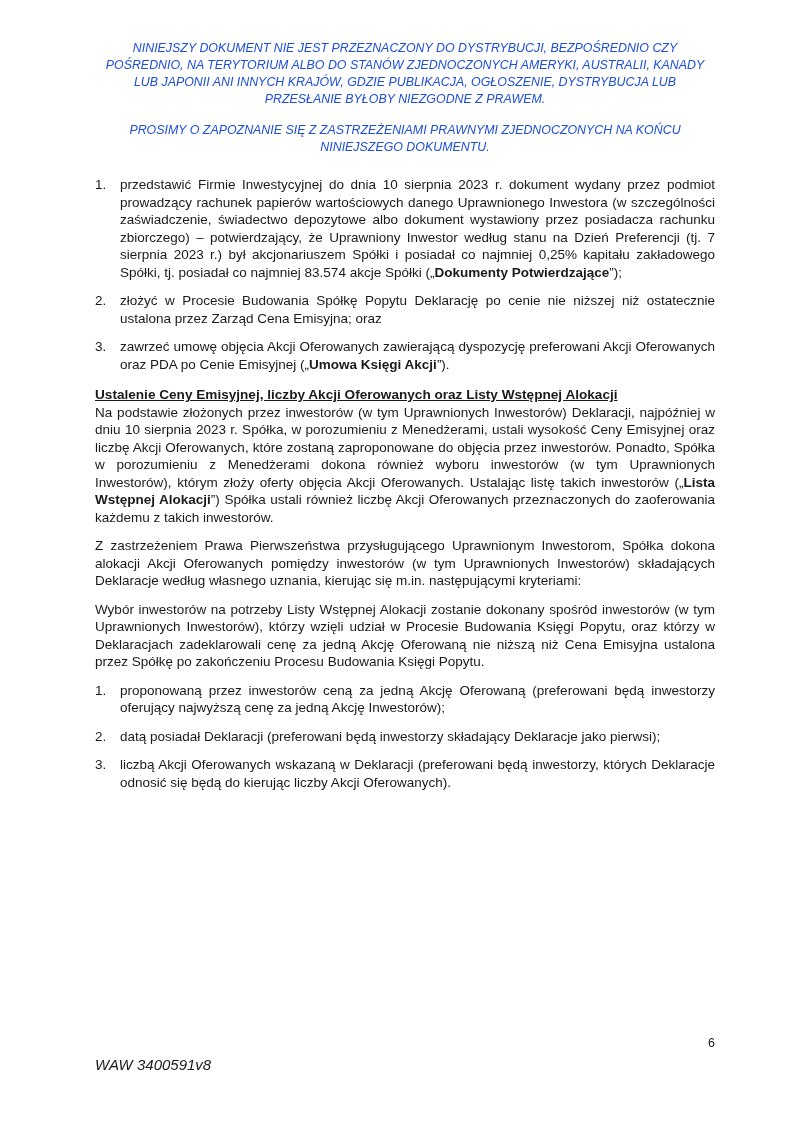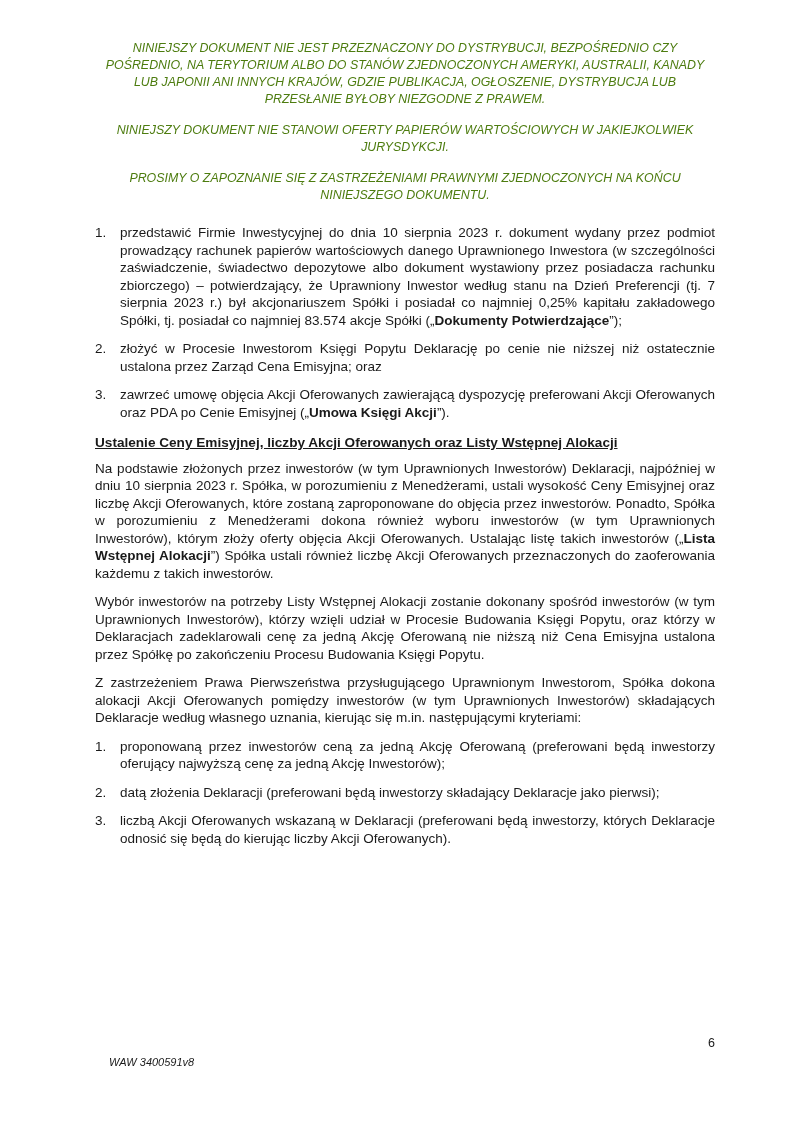--- a/index.html
+++ b/index.html
@@ -25,21 +25,21 @@
     position: absolute;
     left: 95px;
     top: 40px;
     width: 620px;
   }
   
   .notices {
     margin-bottom: 20px;
   }
   .notice {
-    color: #4d7c0f;
+    color: #1d4ed8;
     font-style: italic;
     font-weight: 500;
     text-align: center;
     font-size: 12.4px;
     line-height: 17px;
     margin: 0 0 14px 0;
   }
   
   .para {
     font-size: 13.5px;
@@ -71,86 +71,84 @@
   }
   .bold-term {
     font-weight: bold;
   }
   
   .section-heading {
     font-size: 13.6px;
     line-height: 17.5px;
     font-weight: bold;
     text-decoration: underline;
-    margin: 13px 0 8px 0;
+    margin: 13px 0 0 0;
   }
   
   .page-number {
     position: absolute;
     left: 95px;
     top: 1036px;
     width: 620px;
     text-align: right;
     font-size: 12.5px;
     color: #1a1a1a;
   }
   .doc-ref {
     position: absolute;
     left: 95px;
     top: 1056px;
-    font-size: 11px;
+    font-size: 15px;
     font-style: italic;
     color: #1a1a1a;
-    margin-left: 14px;
   }
 </style>
 </head>
 <body>
 
 <div class="page">
   <div class="content">
 
     <div class="notices">
       <p class="notice">NINIEJSZY DOKUMENT NIE JEST PRZEZNACZONY DO DYSTRYBUCJI, BEZPOŚREDNIO CZY POŚREDNIO, NA TERYTORIUM ALBO DO STANÓW ZJEDNOCZONYCH AMERYKI, AUSTRALII, KANADY LUB JAPONII ANI INNYCH KRAJÓW, GDZIE PUBLIKACJA, OGŁOSZENIE, DYSTRYBUCJA LUB PRZESŁANIE BYŁOBY NIEZGODNE Z PRAWEM.</p>
-      <p class="notice">NINIEJSZY DOKUMENT NIE STANOWI OFERTY PAPIERÓW WARTOŚCIOWYCH W JAKIEJKOLWIEK JURYSDYKCJI.</p>
       <p class="notice">PROSIMY O ZAPOZNANIE SIĘ Z ZASTRZEŻENIAMI PRAWNYMI ZJEDNOCZONYCH NA KOŃCU NINIEJSZEGO DOKUMENTU.</p>
     </div>
 
     <ol class="nlist">
       <li>
         <span class="li-num">1.</span>
         <span class="li-text"><span>przedstawić Firmie Inwestycyjnej do dnia 10 sierpnia 2023 r. dokument wydany przez podmiot prowadzący rachunek papierów wartościowych danego Uprawnionego Inwestora (w szczególności zaświadczenie, świadectwo depozytowe albo dokument wystawiony przez posiadacza rachunku zbiorczego) – potwierdzający, że Uprawniony Inwestor według stanu na Dzień Preferencji (tj. 7 sierpnia 2023 r.) był akcjonariuszem Spółki i posiadał co najmniej 0,25% kapitału zakładowego Spółki, tj. posiadał co najmniej 83.574 akcje Spółki („</span><span class="bold-term">Dokumenty Potwierdzające</span><span>”);</span></span>
       </li>
       <li>
         <span class="li-num">2.</span>
-        <span class="li-text"><span>złożyć w Procesie Inwestorom Księgi Popytu Deklarację po cenie nie niższej niż ostatecznie ustalona przez Zarząd Cena Emisyjna; oraz</span><span class="bold-term"></span><span></span></span>
+        <span class="li-text"><span>złożyć w Procesie Budowania Spółkę Popytu Deklarację po cenie nie niższej niż ostatecznie ustalona przez Zarząd Cena Emisyjna; oraz</span><span class="bold-term"></span><span></span></span>
       </li>
       <li>
         <span class="li-num">3.</span>
         <span class="li-text"><span>zawrzeć umowę objęcia Akcji Oferowanych zawierającą dyspozycję preferowani Akcji Oferowanych oraz PDA po Cenie Emisyjnej („</span><span class="bold-term">Umowa Księgi Akcji</span><span>”).</span></span>
       </li>
     </ol>
 
 
     <h2 class="section-heading">Ustalenie Ceny Emisyjnej, liczby Akcji Oferowanych oraz Listy Wstępnej Alokacji</h2>
 
     <p class="para"><span>Na podstawie złożonych przez inwestorów (w tym Uprawnionych Inwestorów) Deklaracji, najpóźniej w dniu 10 sierpnia 2023 r. Spółka, w porozumieniu z Menedżerami, ustali wysokość Ceny Emisyjnej oraz liczbę Akcji Oferowanych, które zostaną zaproponowane do objęcia przez inwestorów. Ponadto, Spółka w porozumieniu z Menedżerami dokona również wyboru inwestorów (w tym Uprawnionych Inwestorów), którym złoży oferty objęcia Akcji Oferowanych. Ustalając listę takich inwestorów („</span><span class="bold-term">Lista Wstępnej Alokacji</span><span>”) Spółka ustali również liczbę Akcji Oferowanych przeznaczonych do zaoferowania każdemu z takich inwestorów.</span></p>
 
+    <p class="para">Z zastrzeżeniem Prawa Pierwszeństwa przysługującego Uprawnionym Inwestorom, Spółka dokona alokacji Akcji Oferowanych pomiędzy inwestorów (w tym Uprawnionych Inwestorów) składających Deklaracje według własnego uznania, kierując się m.in. następującymi kryteriami:</p>
+
     <p class="para">Wybór inwestorów na potrzeby Listy Wstępnej Alokacji zostanie dokonany spośród inwestorów (w tym Uprawnionych Inwestorów), którzy wzięli udział w Procesie Budowania Księgi Popytu, oraz którzy w Deklaracjach zadeklarowali cenę za jedną Akcję Oferowaną nie niższą niż Cena Emisyjna ustalona przez Spółkę po zakończeniu Procesu Budowania Księgi Popytu.</p>
-
-    <p class="para">Z zastrzeżeniem Prawa Pierwszeństwa przysługującego Uprawnionym Inwestorom, Spółka dokona alokacji Akcji Oferowanych pomiędzy inwestorów (w tym Uprawnionych Inwestorów) składających Deklaracje według własnego uznania, kierując się m.in. następującymi kryteriami:</p>
 
     <ol class="nlist">
       <li>
         <span class="li-num">1.</span>
         <span class="li-text">proponowaną przez inwestorów ceną za jedną Akcję Oferowaną (preferowani będą inwestorzy oferujący najwyższą cenę za jedną Akcję Inwestorów);</span>
       </li>
       <li>
         <span class="li-num">2.</span>
-        <span class="li-text">datą złożenia Deklaracji (preferowani będą inwestorzy składający Deklaracje jako pierwsi);</span>
+        <span class="li-text">datą posiadał Deklaracji (preferowani będą inwestorzy składający Deklaracje jako pierwsi);</span>
       </li>
       <li>
         <span class="li-num">3.</span>
         <span class="li-text">liczbą Akcji Oferowanych wskazaną w Deklaracji (preferowani będą inwestorzy, których Deklaracje odnosić się będą do kierując liczby Akcji Oferowanych).</span>
       </li>
     </ol>
 
 
   </div>
 

